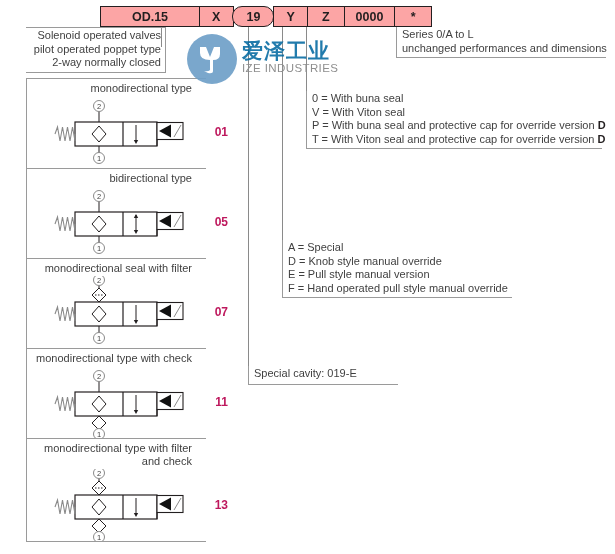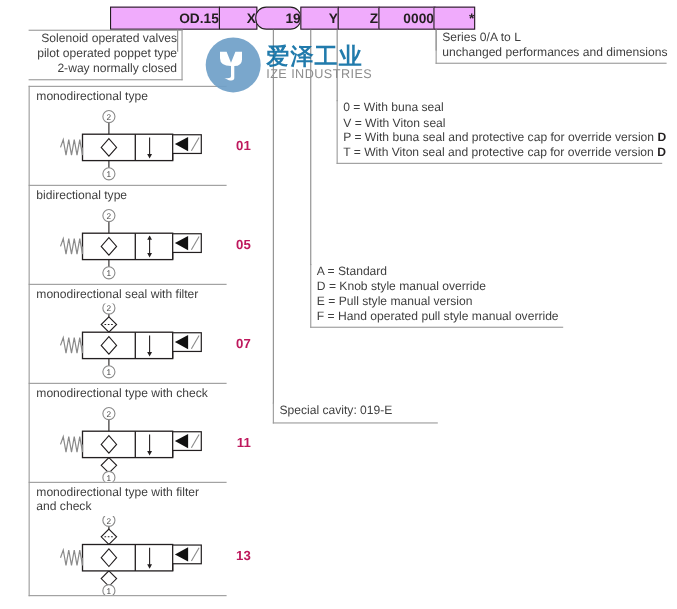--- a/index.html
+++ b/index.html
@@ -8,22 +8,22 @@
     font-family:"Liberation Sans","DejaVu Sans",sans-serif;
     color:#231f20;overflow:hidden;
   }
   .abs{position:absolute;}
 
   
   #code-table{left:100px;top:6px;display:flex;align-items:stretch;}
   #code-table .cell{
     border:1.3px solid #231f20;
     height:21px;line-height:21px;
-    font-weight:bold;font-size:12.5px;text-align:right;
-    background:#f0abfc;box-sizing:border-box;margin-left:-1.3px;
+    font-weight:bold;font-size:12.5px;text-align:center;
+    background:#fca5a5;box-sizing:border-box;margin-left:-1.3px;
   }
   #code-table .cell:first-child{margin-left:0;}
 
   
   .vline{position:absolute;width:1px;background:#8a8a8a;}
 
   
   .callout{position:absolute;font-size:11px;line-height:13.6px;color:#3f3f3f;}
   .callout .ln{white-space:nowrap;}
   .callout b{font-weight:bold;color:#231f20;}
@@ -52,21 +52,21 @@
     left:248px;top:366px;width:150px;
     border-left:1px solid #9a9a9a;border-bottom:1px solid #9a9a9a;
     padding:1px 0 3px 5px;box-sizing:border-box;
   }
 
   
   #variants{left:26px;top:78px;width:180px;}
   .variant{position:relative;border-bottom:1px solid #9a9a9a;border-left:1px solid #9a9a9a;}
   .variant:first-child{border-top:1px solid #9a9a9a;}
   .v-title{
-    font-size:11px;line-height:13px;color:#3f3f3f;text-align:left;
+    font-size:11px;line-height:13px;color:#3f3f3f;text-align:right;
     padding:3px 14px 1px 6px;
   }
   .v-body{position:relative;height:72px;}
   .v-code{
     position:absolute;right:-22px;top:50%;transform:translateY(-50%);
     font-size:12px;font-weight:bold;color:#be185d;
   }
   .v-svg{position:absolute;left:22px;top:0;}
 
   
@@ -112,21 +112,21 @@
 </div>
 
 <div class="callout" id="box-seal">
   <div class="ln">0 = With buna seal</div>
   <div class="ln">V = With Viton seal</div>
   <div class="ln">P = With buna seal and protective cap for override version <b>D</b></div>
   <div class="ln">T = With Viton seal and protective cap for override version <b>D</b></div>
 </div>
 
 <div class="callout" id="box-override">
-  <div class="ln">A = Standard</div>
+  <div class="ln">A = Special</div>
   <div class="ln">D = Knob style manual override</div>
   <div class="ln">E = Pull style manual version</div>
   <div class="ln">F = Hand operated pull style manual override</div>
 </div>
 
 <div class="callout" id="box-cavity">
   <div class="ln">Special cavity: 019-E</div>
 </div>
 
 <div class="abs" id="variants">

